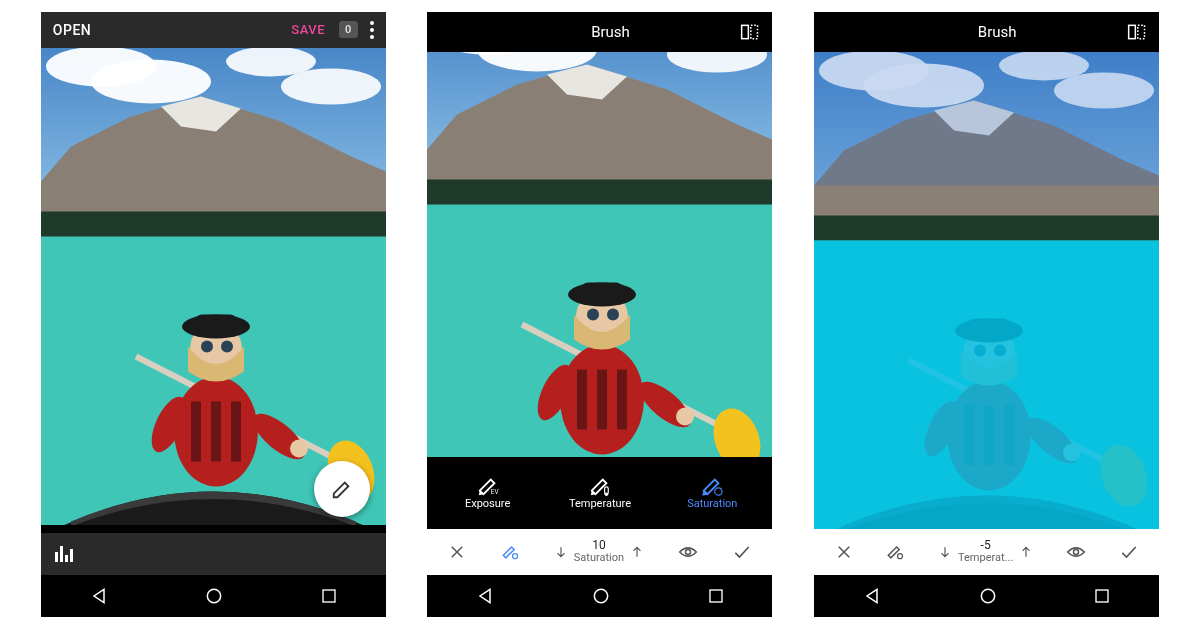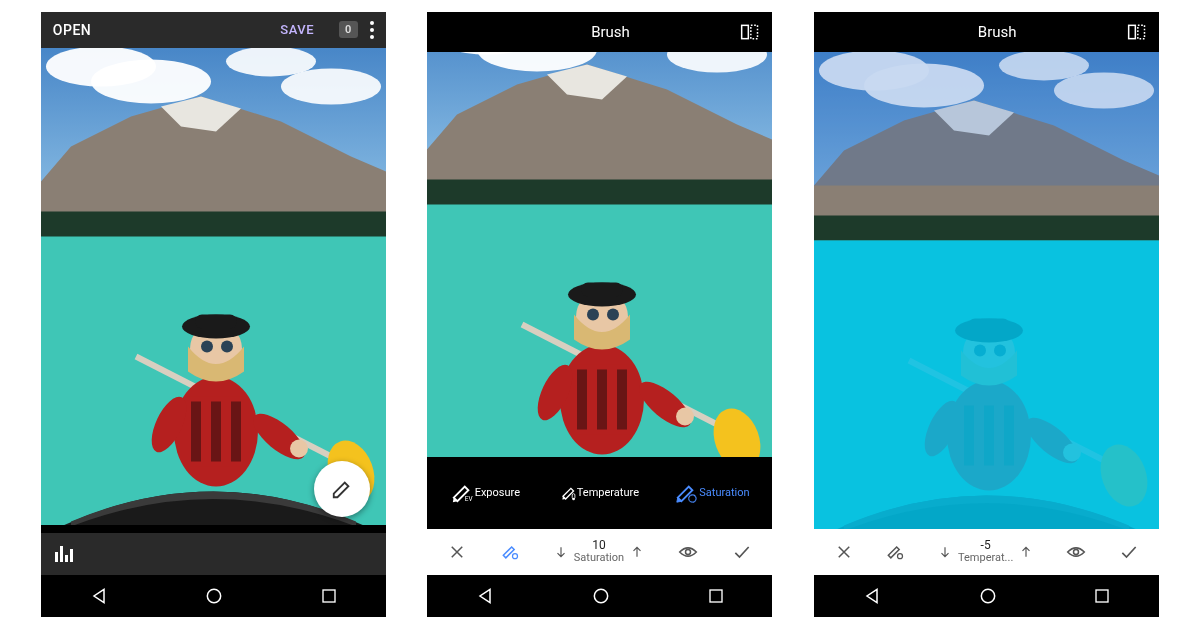--- a/index.html
+++ b/index.html
@@ -28,21 +28,21 @@
     background: #2a2a2a;
     display: flex;
     align-items: center;
     padding: 0 12px;
     color: #fff;
     font-size: 14px;
     font-weight: 500;
     letter-spacing: 0.5px;
   }
   .spacer { flex: 1; }
-  .save-label { color: #c4b5fd; margin-right: 25px; font-size: 13px; }
+  .save-label { color: #ec4899; margin-right: 14px; font-size: 13px; }
   .badge {
     background: #555; color:#ddd; font-size:11px; font-weight:600;
     border-radius: 3px; padding: 2px 6px; margin-right: 12px;
   }
   .menu-dots { display:flex; flex-direction:column; gap:3px; }
   .menu-dots span { width:4px; height:4px; background:#fff; border-radius:50%; }
   .photo-area { flex:1; position:relative; background:#000; }
   .fab {
     position:absolute; right:16px; bottom:16px;
     width:56px; height:56px; border-radius:50%; background:#fff;
@@ -59,21 +59,21 @@
     height:40px; background:#000; color:#fff;
     display:flex; align-items:center; justify-content:center;
     position:relative; font-size:15px;padding-left:21px;
   }
   .compare-icon { position:absolute; right:12px; top:11px; }
   .brush-strip {
     height:72px; background:#000; display:flex; align-items:center; justify-content:space-around;
     padding:0 4px;
   }
   .brush-opt {
-    display:flex; flex-direction:row; align-items:center; 
+    display:flex; flex-direction:column; align-items:center; 
     color:#fff; font-size:11px; width:78px;
   }
   .brush-opt.active { color:#4a8cff; }
   .brush-opt.active svg path, .brush-opt.active svg circle { stroke:#4a8cff; }
   .value-bar {
     height:46px; background:#fff; display:flex; align-items:center; justify-content:space-around;
     padding:0 4px; color:#555;
   }
   .val-group { display:flex; align-items:center; gap:6px; }
   .val-label { display:flex; flex-direction:column; align-items:center; font-size:11px; line-height:1.1; color:#666; }

